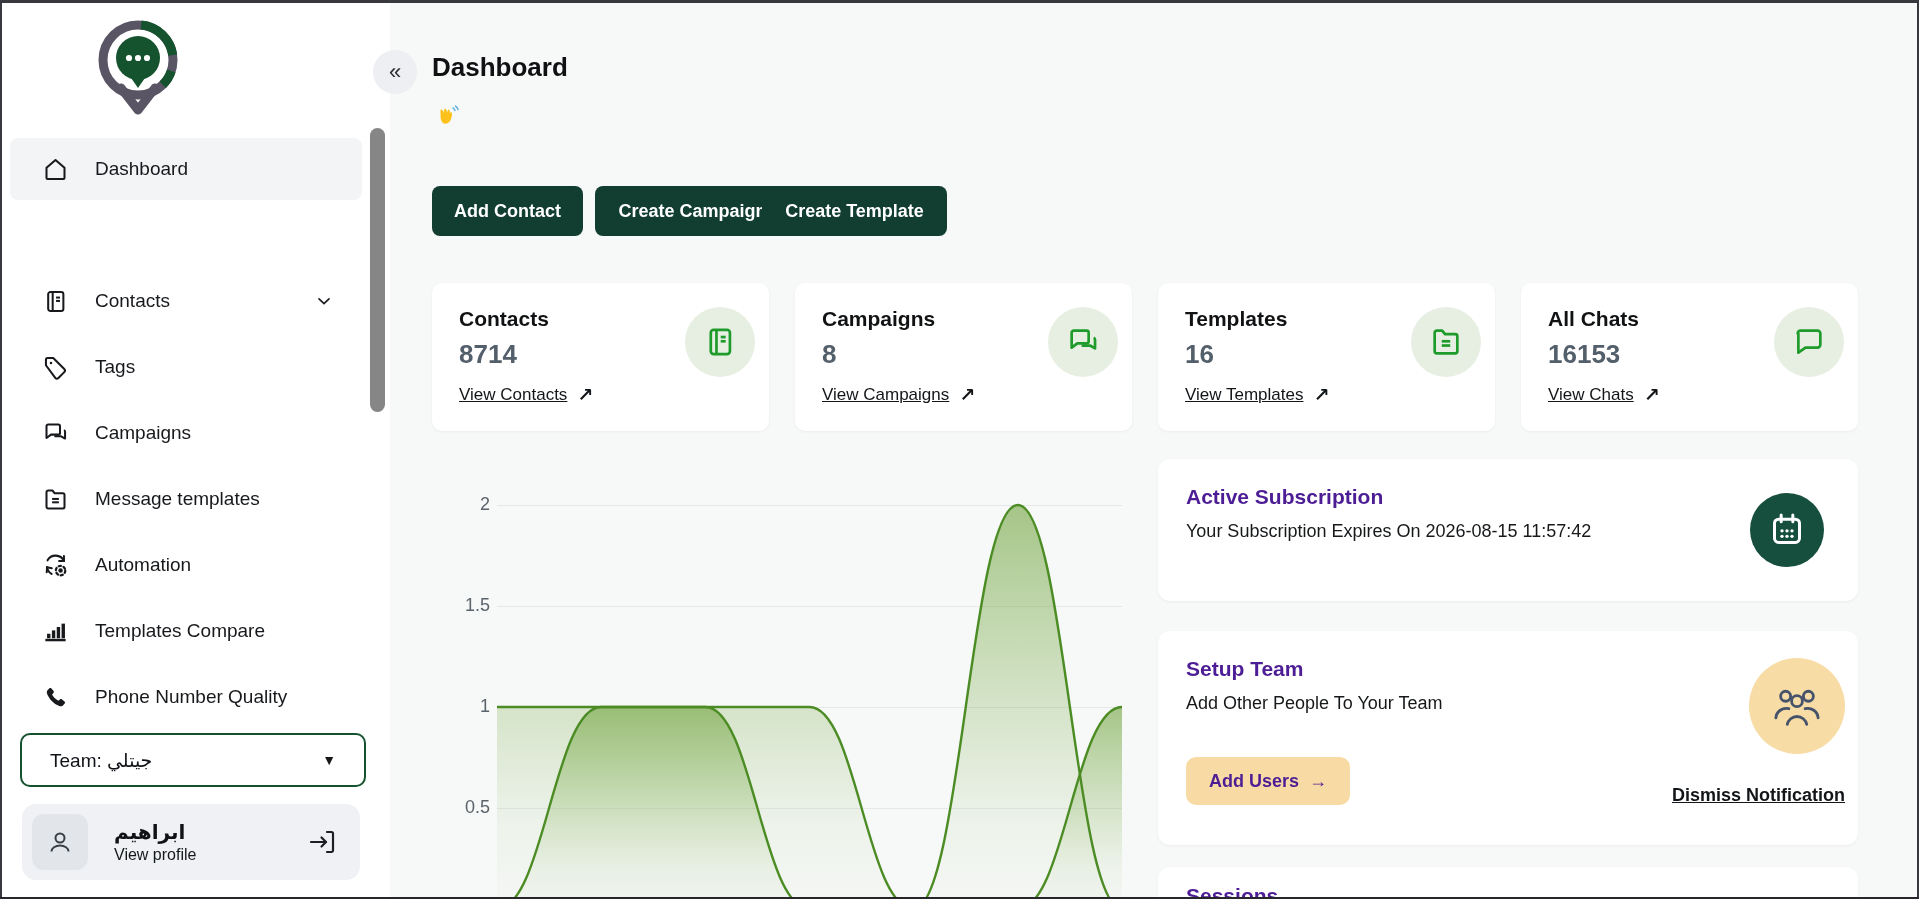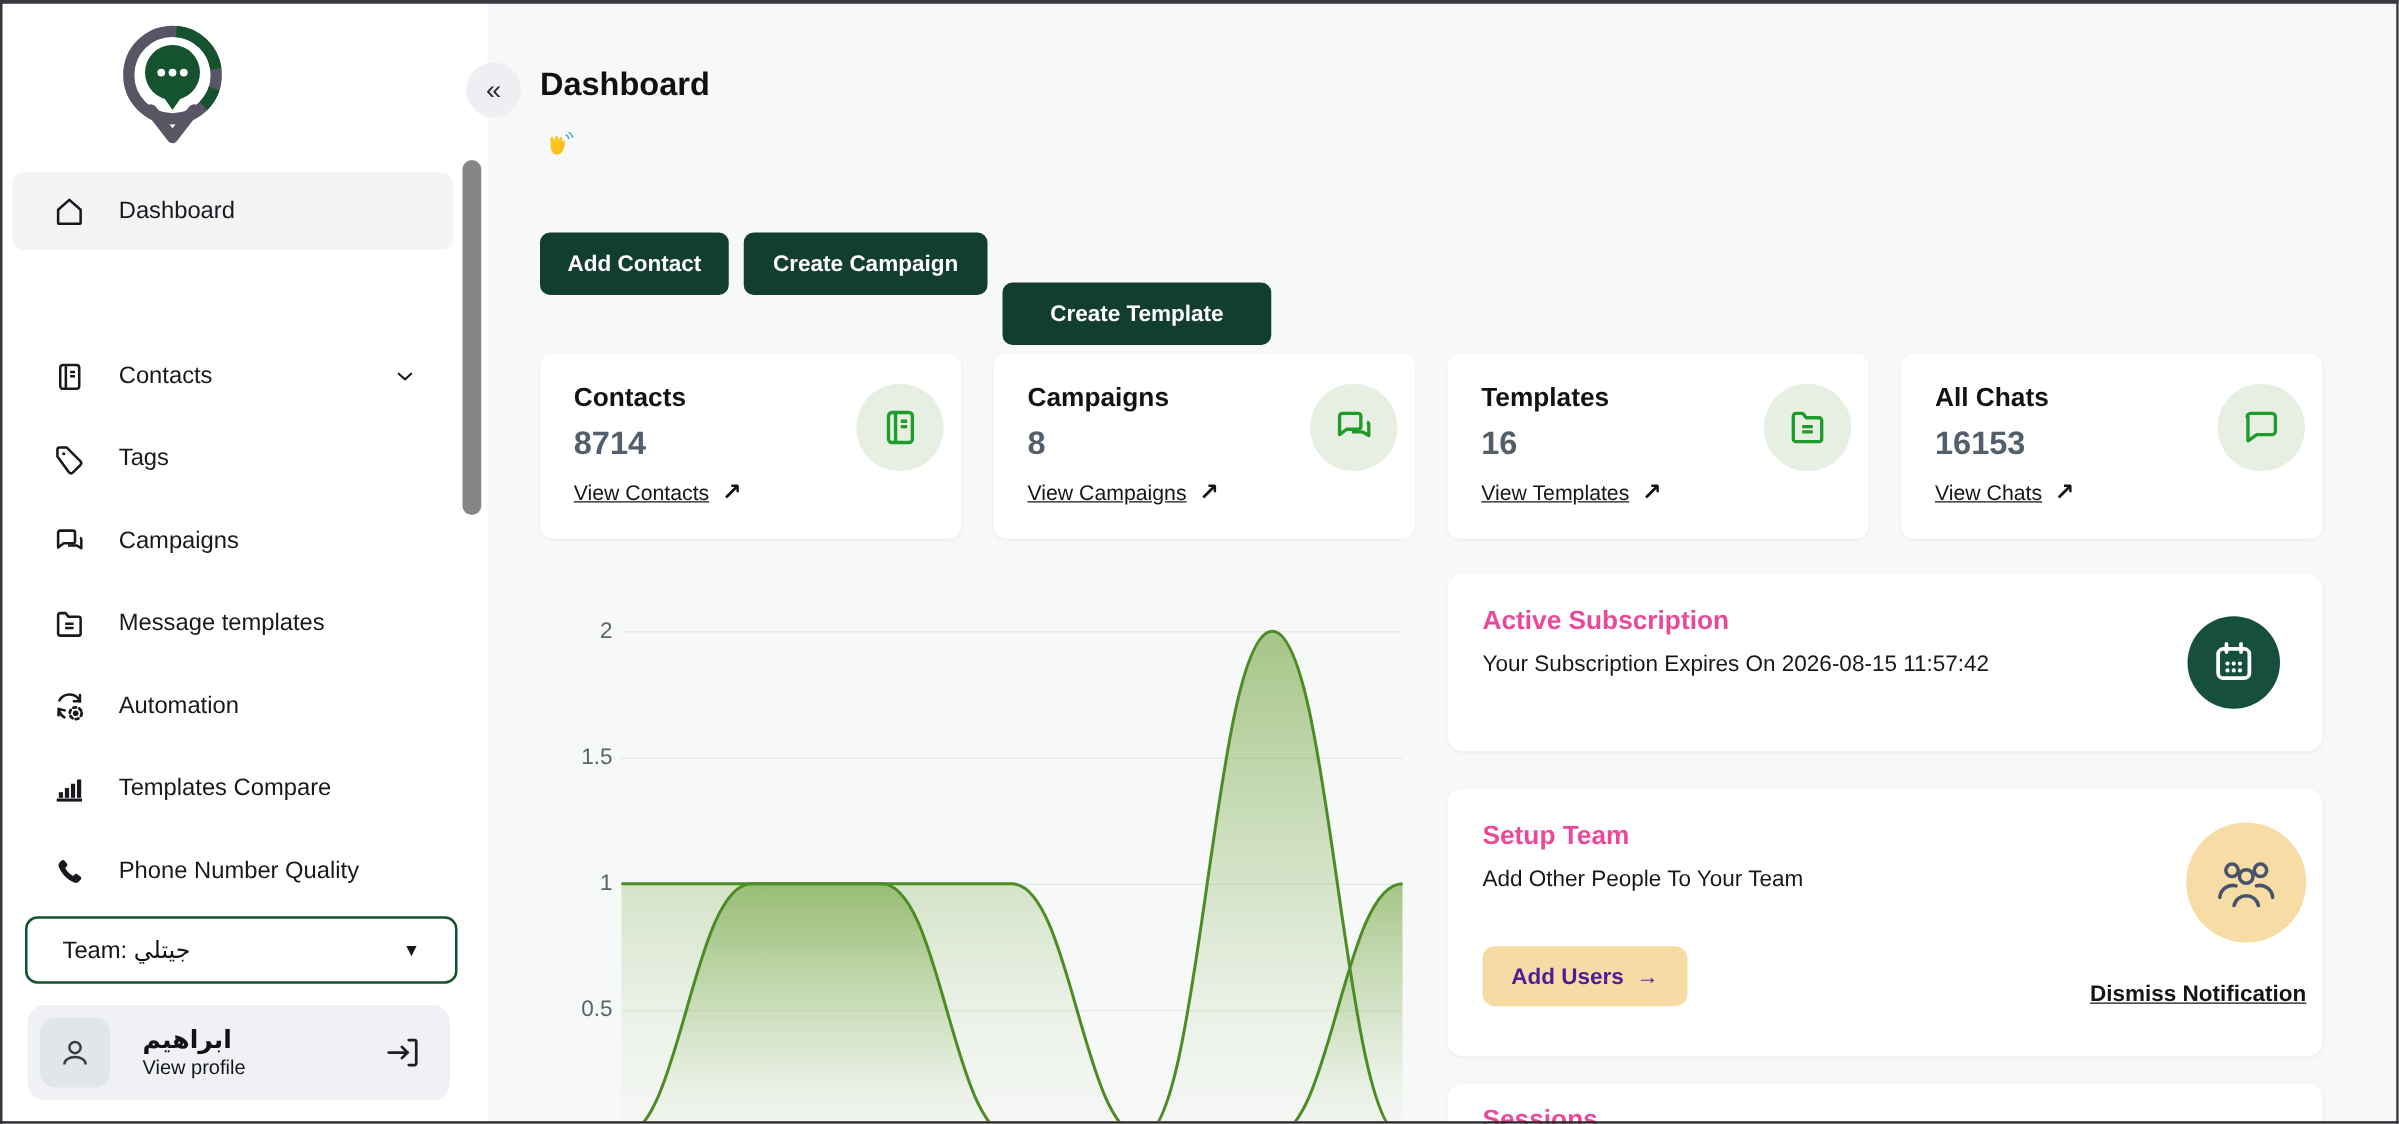--- a/index.html
+++ b/index.html
@@ -58,21 +58,21 @@
   #welcome svg{width:28px;height:28px;}
 
   
   .btn-dark{
     position:absolute;top:186px;height:50px;border:none;border-radius:8px;
     background:#123e32;color:#ffffff;font-weight:bold;font-size:18px;
     font-family:inherit;cursor:pointer;
   }
   #btn-add-contact{left:432px;width:151px;}
   #btn-create-campaign{left:595px;width:195px;}
-  #btn-create-template{left:802px;width:215px;margin-top:40px;}
+  #btn-create-template{left:762px;width:185px;}
 
   
   .stat-card{
     position:absolute;top:283px;width:337px;height:148px;background:#fff;border-radius:10px;
     box-shadow:0 1px 3px rgba(16,24,40,.05);
   }
   .stat-card .stat-title{position:absolute;left:27px;top:24px;font-size:21px;font-weight:bold;color:#101214;}
   .stat-card .stat-value{position:absolute;left:27px;top:56px;font-size:26px;font-weight:bold;color:#535f6b;}
   .stat-card .stat-link{position:absolute;left:27px;top:100px;font-size:17px;color:#131619;display:flex;gap:10px;align-items:center;cursor:pointer;}
   .stat-card .stat-link .lk{text-decoration:underline;}
@@ -85,21 +85,21 @@
   #card-contacts{left:432px;} #card-campaigns{left:795px;}
   #card-templates{left:1158px;} #card-chats{left:1521px;}
 
   
   #yticks .yt{position:absolute;left:420px;width:70px;text-align:right;font-size:18px;color:#5b646b;}
   #gridlines .gl{position:absolute;left:497px;width:625px;height:1px;background:#e6e8e8;}
   #areaChart{left:497px;top:460px;z-index:2;}
 
   
   .panel{position:absolute;left:1158px;width:700px;background:#fff;border-radius:12px;box-shadow:0 1px 3px rgba(16,24,40,.05);}
-  .panel .p-title{position:absolute;left:28px;top:26px;font-size:21px;font-weight:bold;color:#ec4899;}
+  .panel .p-title{position:absolute;left:28px;top:26px;font-size:21px;font-weight:bold;color:#4c1d95;}
   .panel .p-text{position:absolute;left:28px;top:62px;font-size:18px;color:#16181a;}
   #sub-card{top:459px;height:142px;}
   #sub-circle{position:absolute;right:34px;top:34px;width:74px;height:74px;border-radius:50%;background:#174f3e;display:flex;align-items:center;justify-content:center;}
   #sub-circle svg{width:40px;height:40px;}
   #team-card{top:631px;height:214px;}
   #add-users-btn{
     position:absolute;left:28px;top:126px;width:164px;height:48px;border:none;border-radius:10px;
     background:#f8dba4;color:#4c1d95;font-size:18px;font-weight:600;font-family:inherit;cursor:pointer;
     display:flex;align-items:center;justify-content:center;gap:10px;
   }

